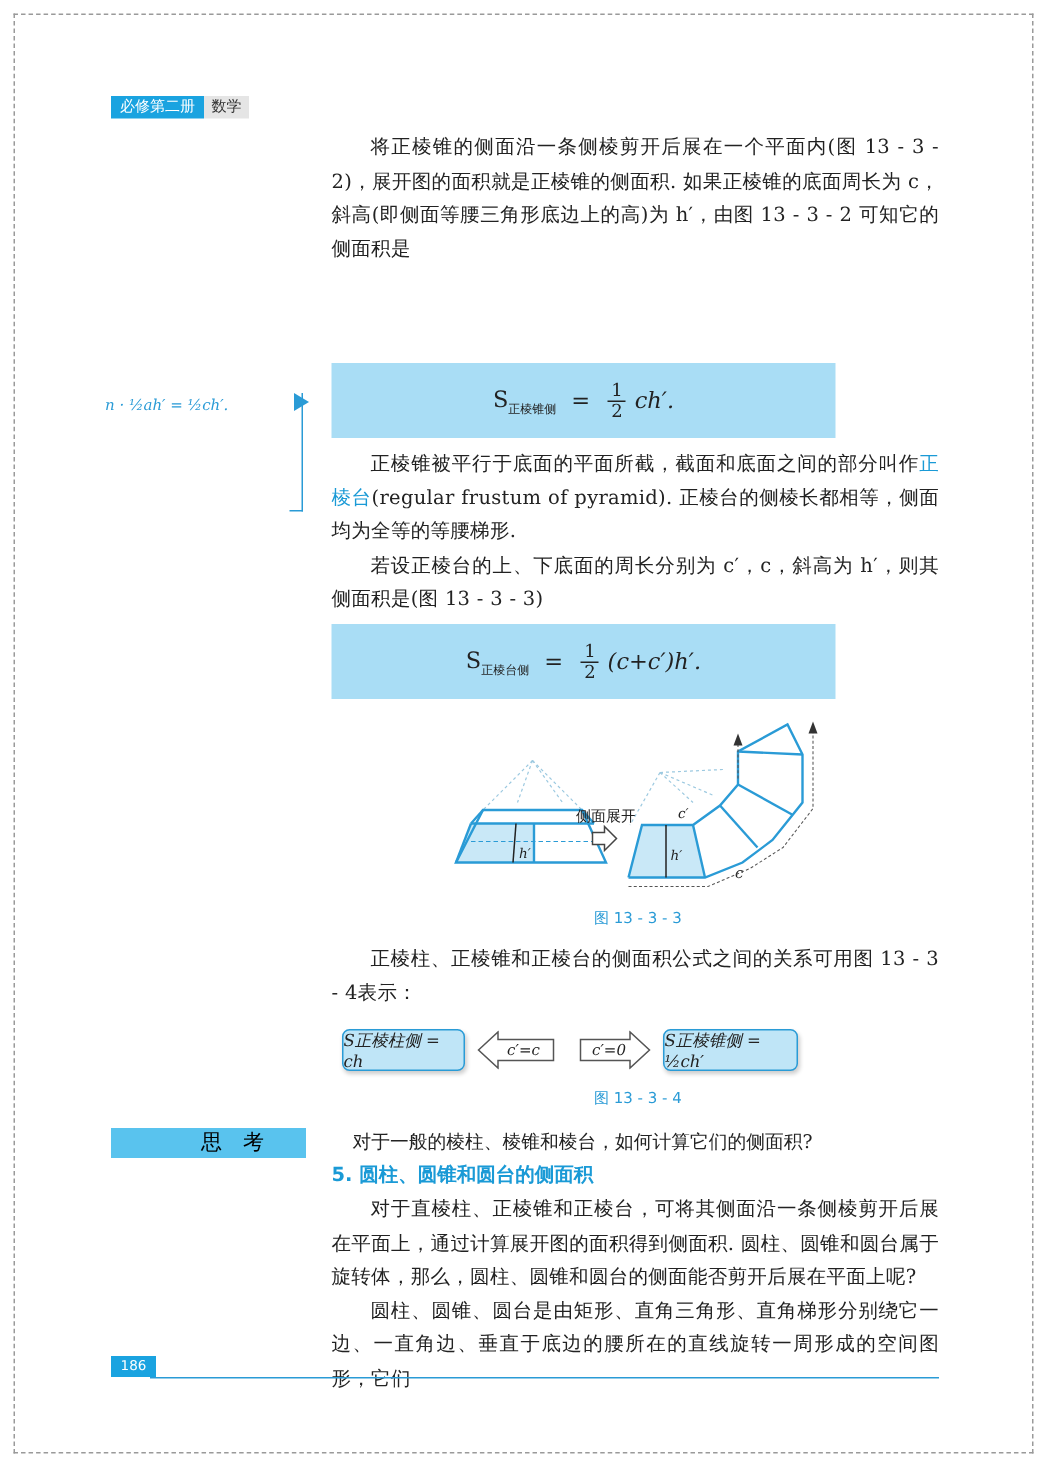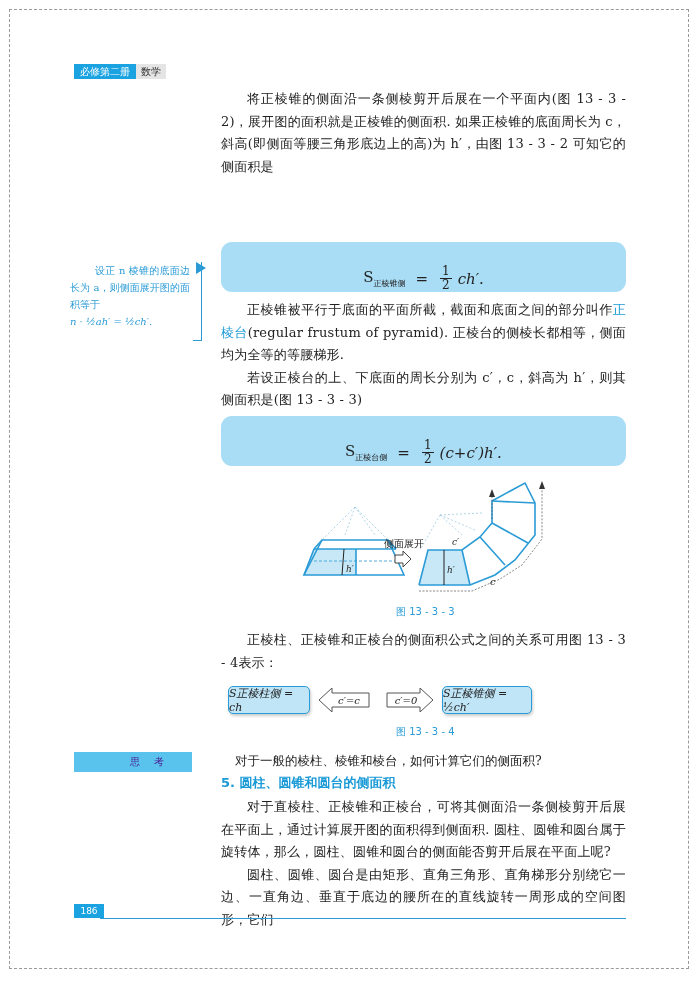--- a/index.html
+++ b/index.html
@@ -17,23 +17,22 @@
   .header-tag .series { background: #1aa3e0; color: #fff; padding: 0 6px; line-height: 15px; }
   .header-tag .subject { background: #e5e5e5; color: #333; padding: 0 5px; line-height: 15px; }
 
   .main { position: absolute; left: 221px; width: 405px; }
   p.para { margin: 0; font-size: 13px; line-height: 22.5px; text-align: justify; letter-spacing: 0.2px; }
   p.indent { text-indent: 2em; }
   .term { color: #1a9ad6; font-family: "DejaVu Sans", sans-serif; }
   .var { font-style: italic; }
 
   .formula-box {
-    position: absolute; left: 221px; width: 405px; background: #a9ddf5; display: flex; align-items: flex-end; justify-content: center;
+    position: absolute; left: 221px; width: 336px; background: #a9ddf5; display: flex; align-items: center; justify-content: center;
     font-size: 15px;
-    border-radius: 11px;
   }
   .formula { display: flex; align-items: center; gap: 4px; }
   .sub { font-size: 8px; font-family: "DejaVu Sans", sans-serif; vertical-align: -4px; }
   .frac { display: inline-flex; flex-direction: column; align-items: center; font-size: 12px; line-height: 13px; margin: 0 2px; }
   .frac .num { border-bottom: 1px solid #222; padding: 0 2px; }
 
   .margin-note {
     position: absolute; left: 70px; top: 262px; width: 120px; font-size: 10px; line-height: 17px; color: #2a9bd6; text-align: justify;
   }
   .margin-bracket {
@@ -47,21 +46,21 @@
   .fig-caption { position: absolute; font-size: 10px; color: #2a9bd6; font-family: "DejaVu Sans", sans-serif; }
 
   .relation-row { position: absolute; left: 228px; top: 683px; width: 390px; height: 34px; display: flex; align-items: center; }
   .rel-box {
     border: 1.5px solid #2a9bd6; border-radius: 5px; background: #bfe5f7; height: 26px; display: flex; align-items: center; justify-content: center;
     font-size: 11px; font-style: italic; box-shadow: 1px 2px 3px rgba(0,0,0,0.2);
   }
   .rel-arrow { position: relative; height: 26px; display: flex; align-items: center; justify-content: center; font-size: 10px; font-style: italic; }
 
   .think-bar {
-    position: absolute; left: 74px; top: 752px; width: 118px; height: 20px; background: #59c3ee; color: #4c1d95; font-family: "DejaVu Sans", sans-serif; font-size: 10px;
+    position: absolute; left: 74px; top: 752px; width: 130px; height: 20px; background: #59c3ee; color: #000000; font-family: "DejaVu Sans", sans-serif; font-size: 14px;
     text-align: right; line-height: 20px; padding-right: 14px; box-sizing: border-box; letter-spacing: 14px;
   }
   .think-text { position: absolute; left: 235px; top: 750px; font-size: 12.5px; line-height: 22px; }
   .section-heading { position: absolute; left: 221px; top: 774px; font-size: 13px; color: #1a9ad6; font-family: "DejaVu Sans", sans-serif; font-weight: bold; }
 
   .footer-line { position: absolute; left: 100px; top: 918px; width: 526px; border-top: 1px solid #2a9bd6; }
   .page-number {
     position: absolute; left: 74px; top: 904px; width: 30px; height: 14px; background: #1aa3e0; color: #fff; font-family: "DejaVu Sans", sans-serif;
     font-size: 9px; line-height: 14px; text-align: center;
   }
@@ -86,21 +85,20 @@
     <span style="margin:0 6px;">=</span>
     <span class="frac">
         <span class="num">1</span>
         <span>2</span>
       </span>
     <span class="var">ch′.</span>
   </div>
 </div>
 
 <div class="margin-note">
-  <div style="text-indent:2.5em;">设正 n 棱锥的底面边长为 a，则侧面展开图的面积等于</div>
   <div style="font-style:italic;">n · ½ah′ = ½ch′.</div>
 </div>
 <div class="margin-bracket"></div>
 <div class="margin-arrow"></div>
 
 <div class="main" style="top:299px;">
   <p class="para indent">
     <span>正棱锥被平行于底面的平面所截，截面和底面之间的部分叫作</span><span class="term">正棱台</span><span>(regular frustum of pyramid). 正棱台的侧棱长都相等，侧面均为全等的等腰梯形.</span>
   </p>
   <p class="para indent">若设正棱台的上、下底面的周长分别为 c′，c，斜高为 h′，则其侧面积是(图 13 - 3 - 3)</p>

